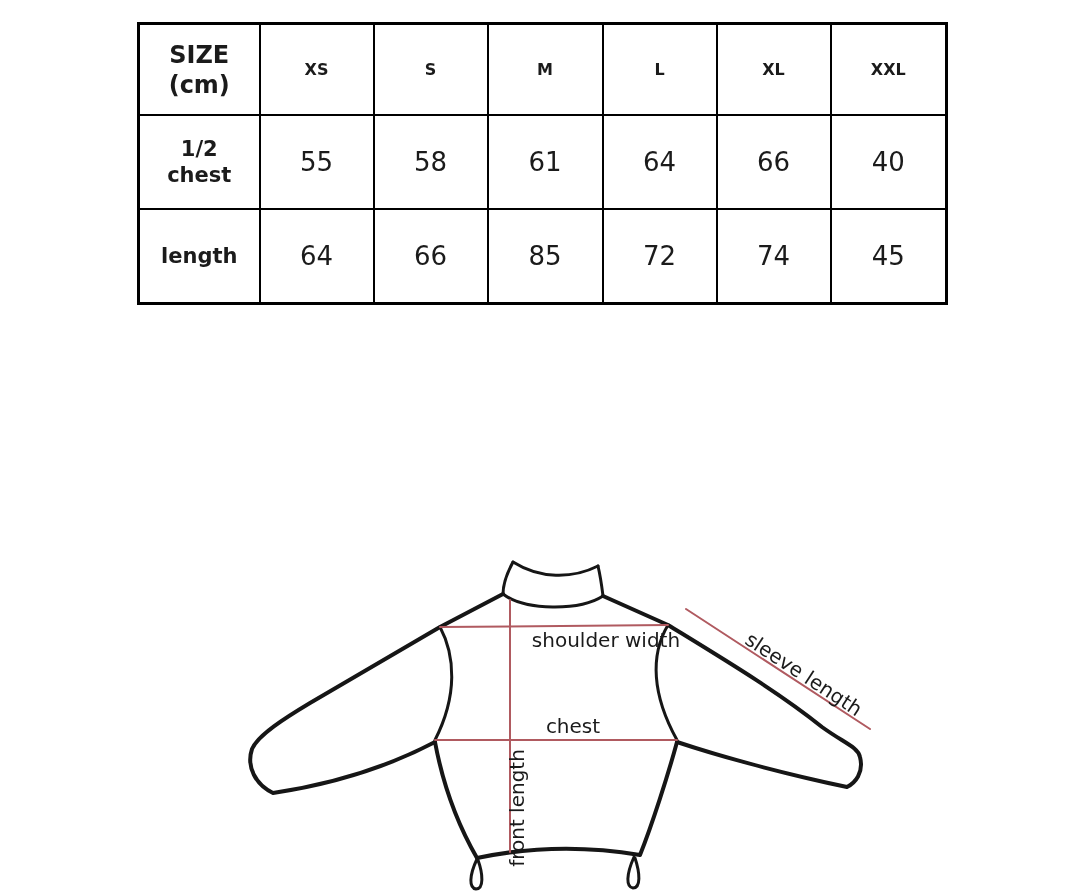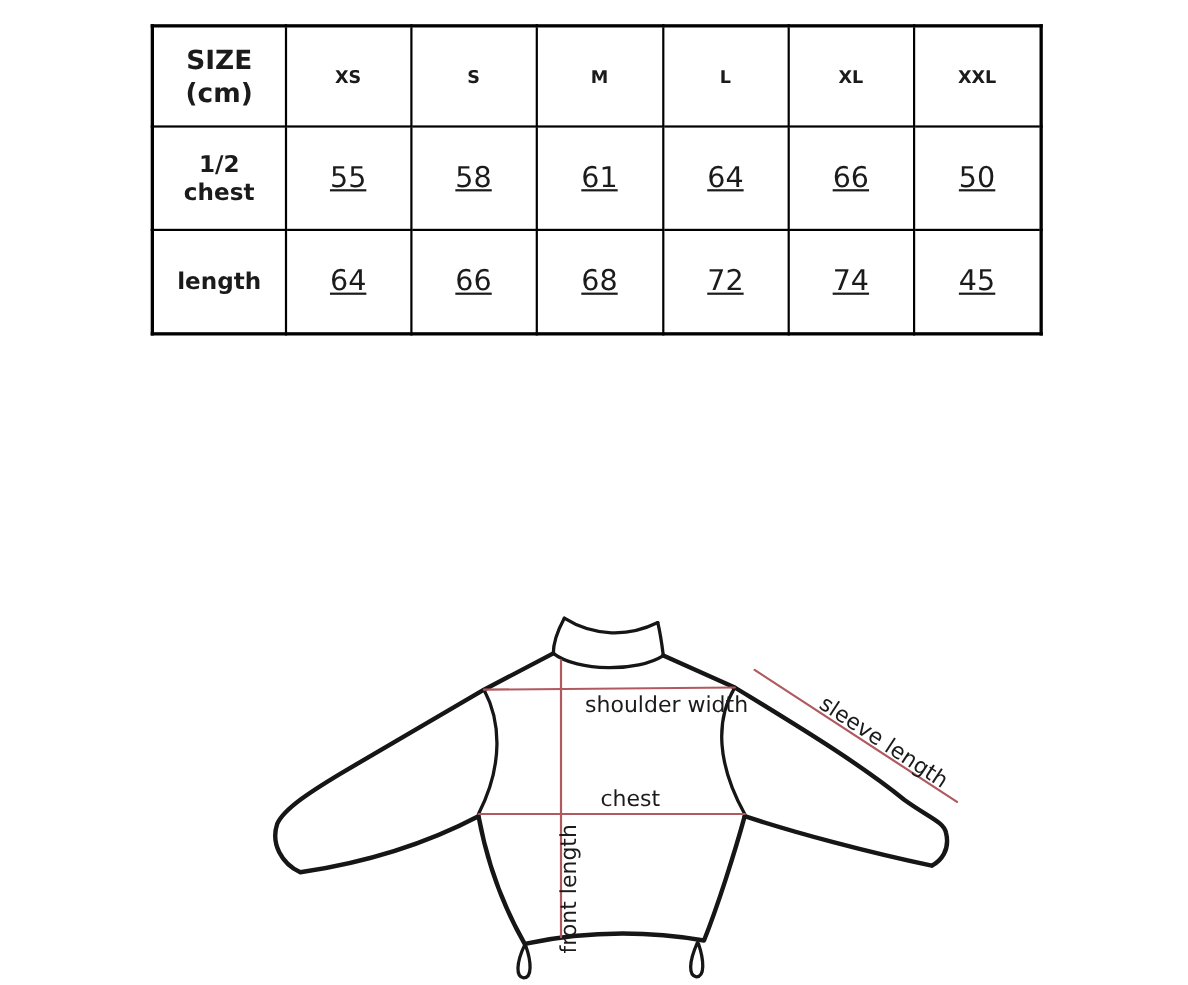--- a/index.html
+++ b/index.html
@@ -50,21 +50,20 @@
   }
   td.row-label {
     font-weight: bold;
     font-size: 21px;
     line-height: 1.25;
     white-space: pre-line;
   }
   td.val {
     font-size: 26px;
     font-weight: normal;
-    text-decoration: underline;
   }
 
   
   .diagram-wrap {
     position: absolute;
     left: 0;
     top: 535px;
     width: 1080px;
     height: 360px;
   }
@@ -121,27 +120,27 @@
       <td class="size-head">XXL</td>
     </tr>
     <tr class="datarow">
       <td class="row-label">1/2
 chest</td>
       <td class="val">55</td>
       <td class="val">58</td>
       <td class="val">61</td>
       <td class="val">64</td>
       <td class="val">66</td>
-      <td class="val">50</td>
+      <td class="val">40</td>
     </tr>
     <tr class="datarow">
       <td class="row-label">length</td>
       <td class="val">64</td>
       <td class="val">66</td>
-      <td class="val">68</td>
+      <td class="val">85</td>
       <td class="val">72</td>
       <td class="val">74</td>
       <td class="val">45</td>
     </tr>
   </tbody>
     </table>
 
   <div class="diagram-wrap">
     <svg width="1080" height="360" viewBox="0 0 1080 360" xmlns="http://www.w3.org/2000/svg">
 

